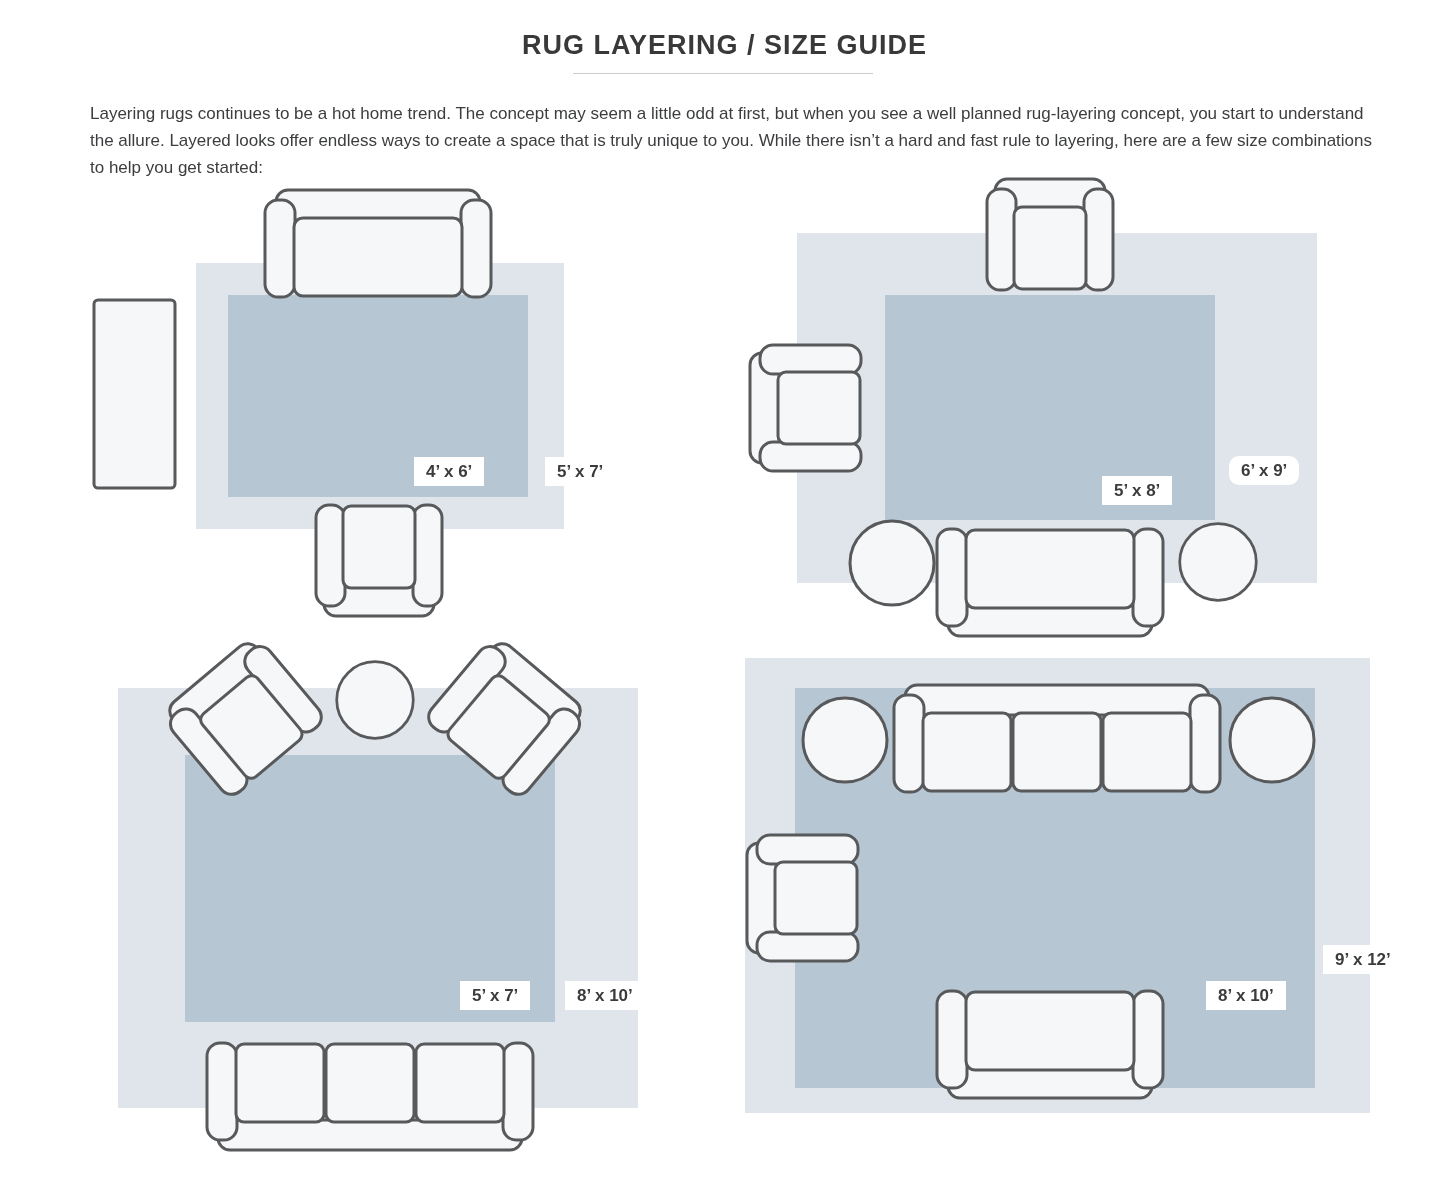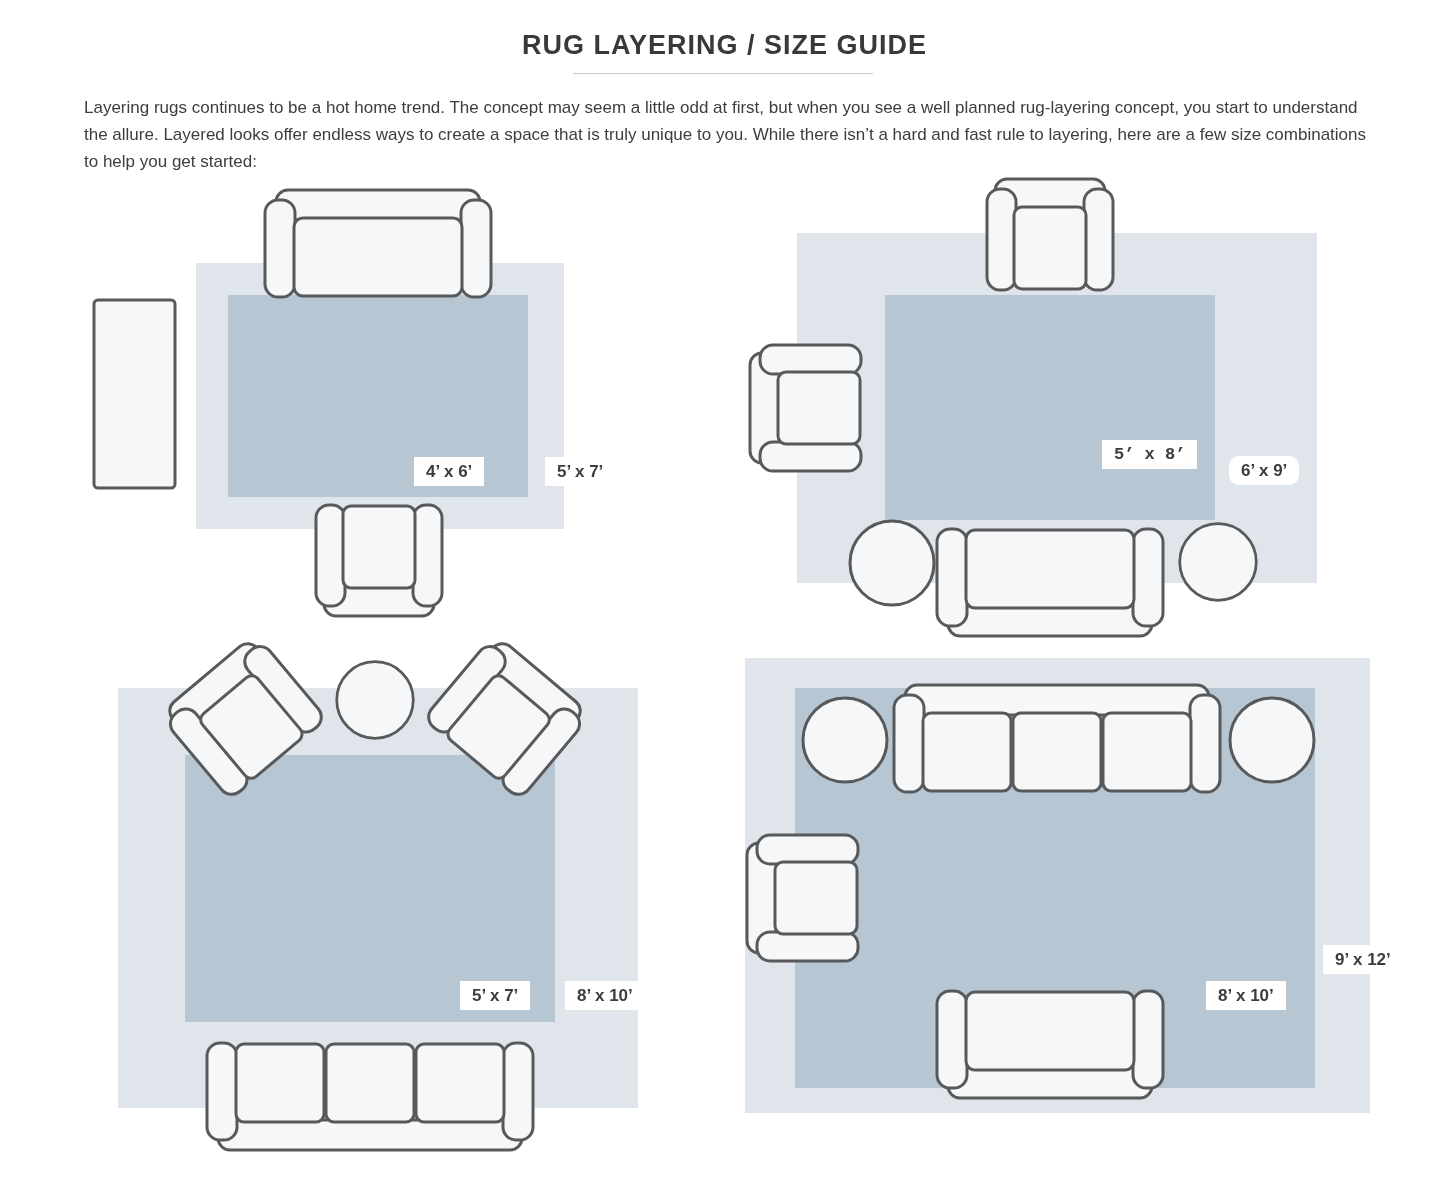--- a/index.html
+++ b/index.html
@@ -18,21 +18,21 @@
     position:absolute;left:0;top:28px;width:100%;
     text-align:center;font-size:27px;font-weight:bold;
     letter-spacing:1px;color:#39393b;margin:2px;
   }
   .title-divider{
     position:absolute;left:calc(50% - 150px);top:73px;width:300px;height:1px;
     background:var(--divider);
   }
   .intro{
     position:absolute;left:78px;top:88px;width:1292px;
-    font-size:17px;line-height:27px;color:#3c3d3f;margin:6px;
+    font-size:17px;line-height:27px;color:#3c3d3f;margin:12px;
   }
 
   .layer{position:absolute;inset:0;}
   .rug{position:absolute;}
   .rug.outer{background:var(--outer-rug);}
   .rug.inner{background:var(--inner-rug);}
 
   .furn{position:absolute;}
   .furn svg{
     display:block;width:100%;height:100%;
@@ -132,21 +132,21 @@
     <div class="furn" style="left:1177px;top:521px;width:82px;height:82px;">
       <svg viewBox="0 0 90 90">
           <use href="#sym-round-table"></use>
         </svg>
     </div>
     <div class="furn r180" style="left:935px;top:526px;width:230px;height:112px;">
       <svg viewBox="0 0 230 112">
           <use href="#sym-sofa-bench"></use>
         </svg>
     </div>
-    <div class="size-label" style="left:1102px;top:440px;font-family:Liberation Mono, monospace;">5’ x 8’</div>
+    <div class="size-label" style="left:1102px;top:476px;">5’ x 8’</div>
     <div class="size-label" style="left:1229px;top:456px;border-radius:10px;">6’ x 9’</div>
   </div>
 
   <div class="layer">
     <div class="rug outer" style="left:118px;top:688px;width:520px;height:420px;"></div>
     <div class="rug inner" style="left:185px;top:755px;width:370px;height:267px;"></div>
     <div class="furn" style="left:178px;top:659px;width:130px;height:116px;transform:rotate(-40deg);">
       <svg viewBox="0 0 130 116">
           <use href="#sym-armchair"></use>
         </svg>

